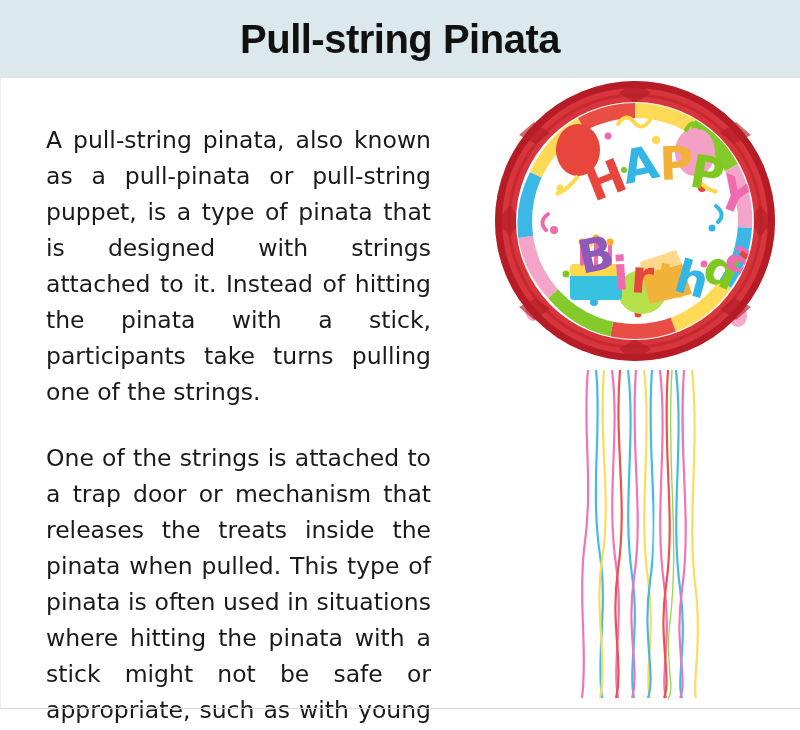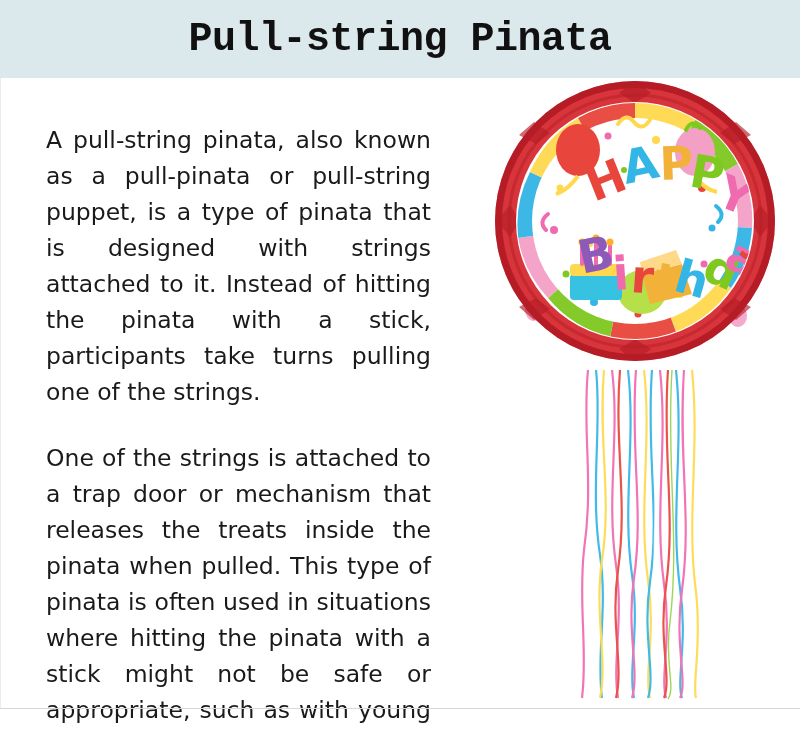--- a/index.html
+++ b/index.html
@@ -29,21 +29,21 @@
     background: #dce9ec;
     display: flex;
     align-items: center;
     justify-content: center;
   }
   .header-title {
     font-size: 40px;
     font-weight: bold;
     color: #111111;
     letter-spacing: -0.5px;
-    font-family: Liberation Mono, monospace;
+    font-family: Liberation Sans, sans-serif;
   }
   
   .content {
     position: absolute;
     left: 0;
     top: 78px;
     width: 720px;
     height: 630px;
   }
   .text-col {

